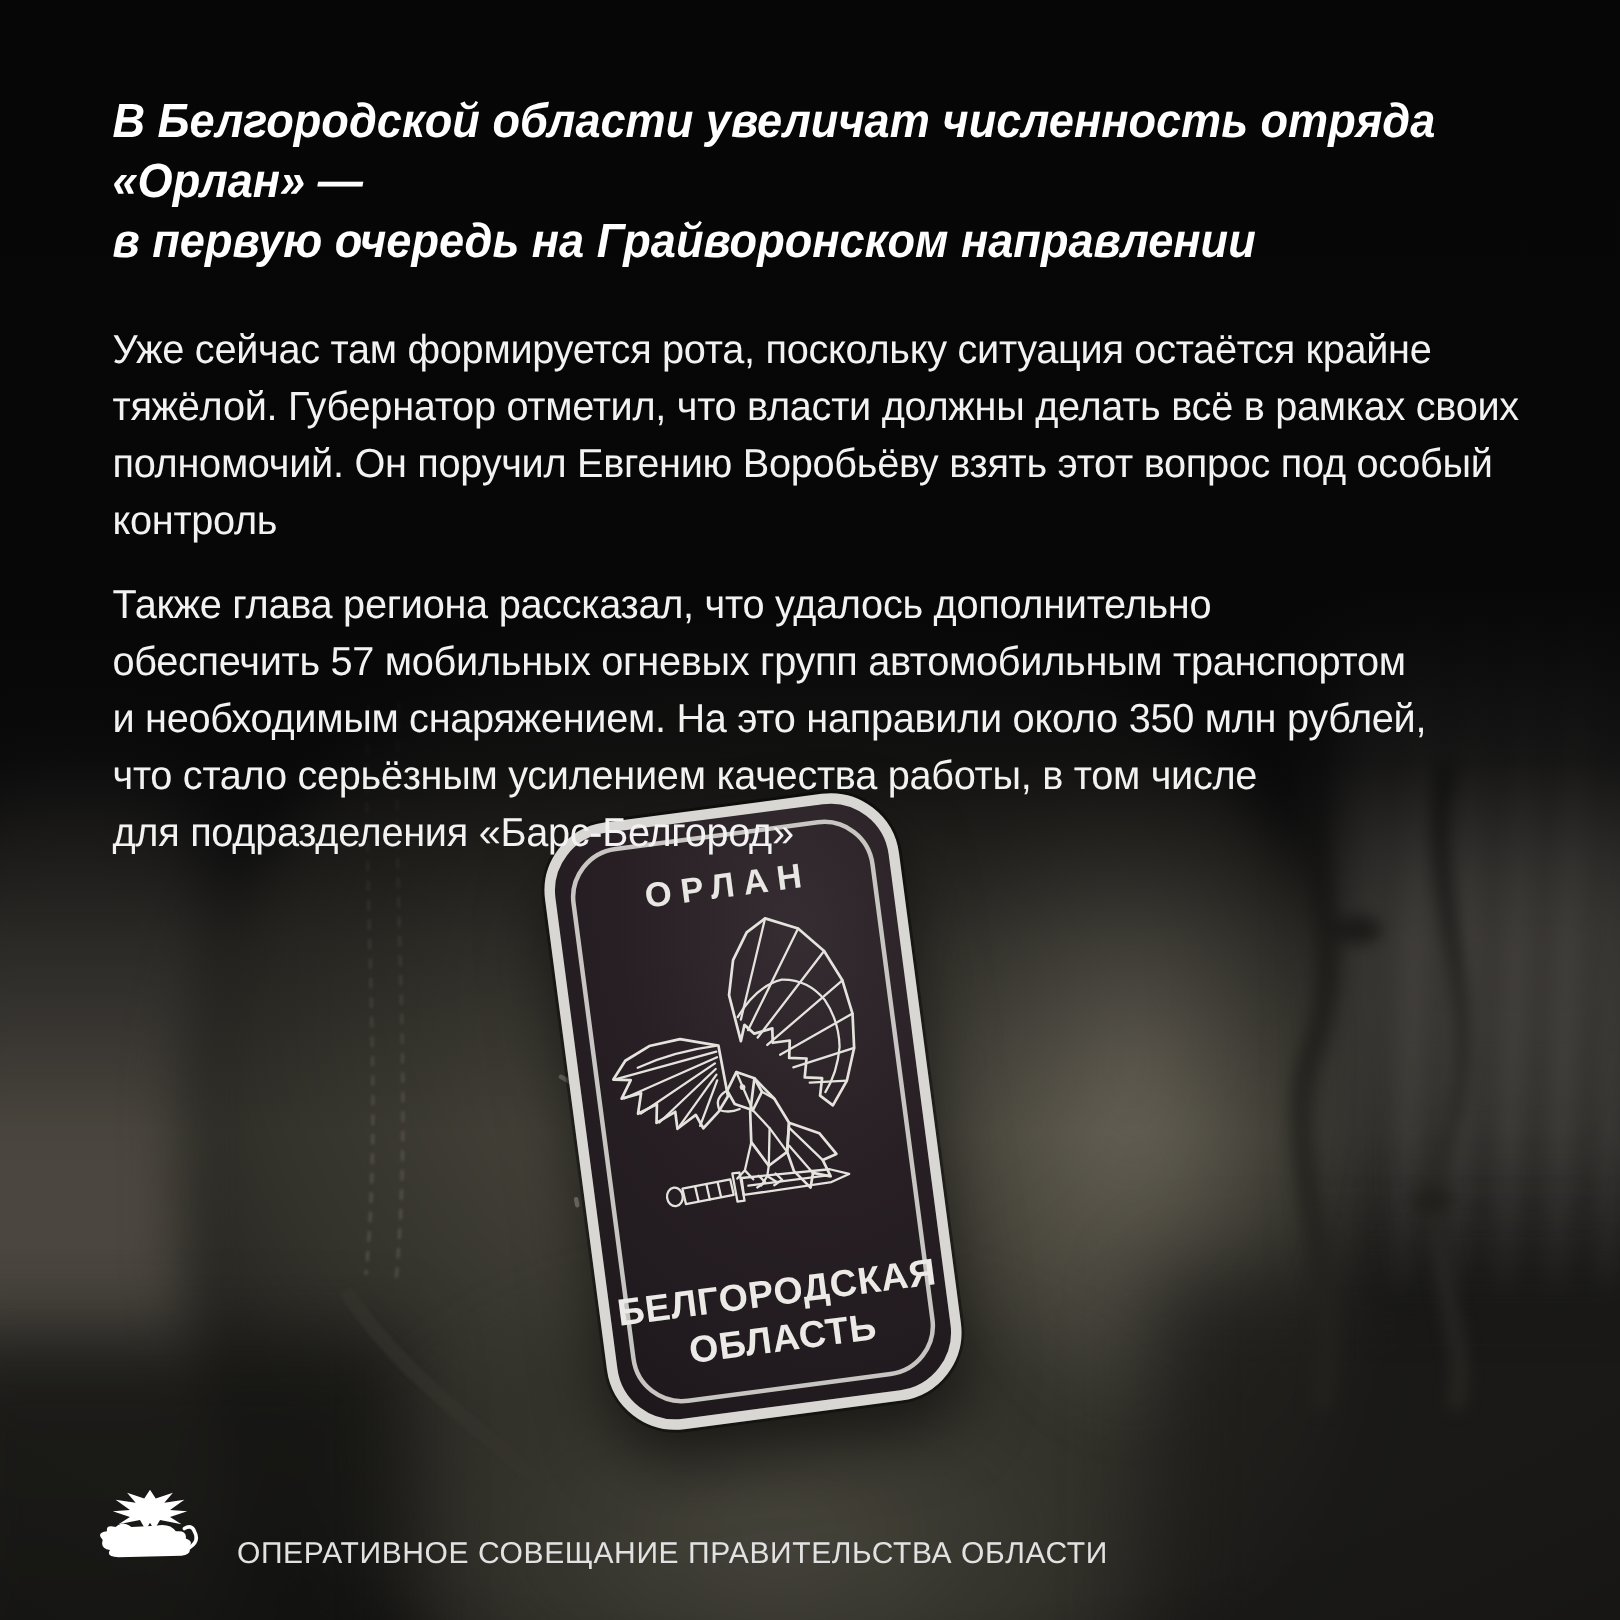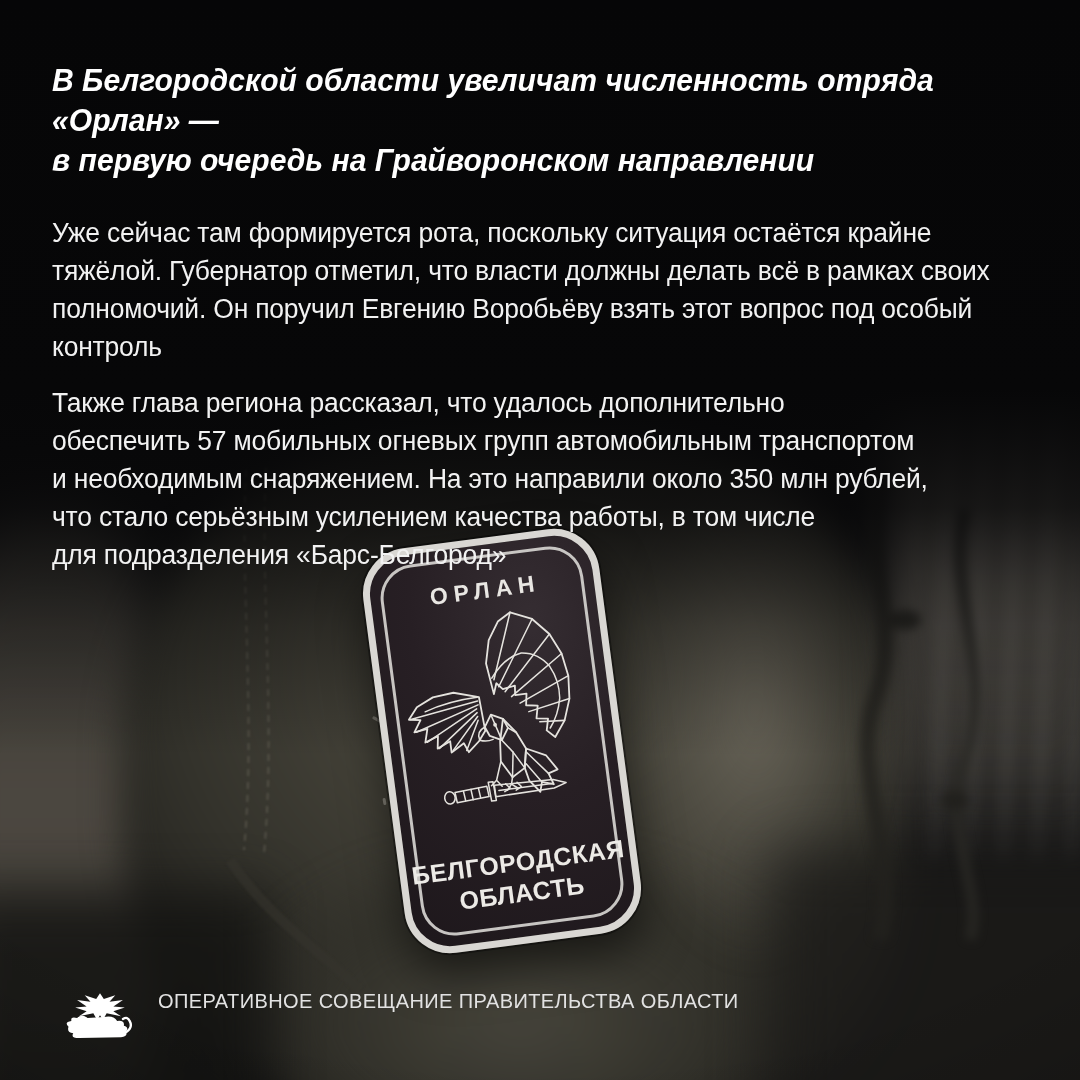--- a/index.html
+++ b/index.html
@@ -50,33 +50,33 @@
     margin-top:32px;text-align:center;color:#e9e7e3;
     font-size:23px;font-weight:600;letter-spacing:6px;padding-left:6px;
   }
   .eagle-svg{display:block;margin:0 auto;margin-top:0px;}
   .patch-bottom-label{
     position:absolute;left:0;right:0;bottom:28px;text-align:center;
     color:#eceae6;font-weight:700;font-size:25px;line-height:31px;
     letter-spacing:.5px;white-space:pre-line;
   }
   
-  .textblock{position:absolute;left:52px;top:60px;right:30px;color:#f5f5f5;}
+  .textblock{position:absolute;left:75px;top:60px;right:30px;color:#f5f5f5;}
   .headline{
     margin:0 0 34px 0;color:#ffffff;font-style:italic;font-weight:700;
     font-size:32px;line-height:40px;white-space:pre-line;
     transform:scaleX(.94);transform-origin:left top;width:106%;
   }
   .para{
     margin:0 0 18px 0;font-weight:400;font-size:27px;line-height:38px;
     letter-spacing:-.2px;white-space:pre-line;color:#f2f2f2;
     transform:scaleX(.98);transform-origin:left top;width:102%;
   }
   
-  .footer{position:absolute;left:58px;top:990px;display:flex;align-items:flex-start;gap:16px;}
+  .footer{position:absolute;left:58px;top:990px;display:flex;align-items:flex-end;gap:16px;}
   .footer-label{color:#e2e2e2;font-size:20px;letter-spacing:.4px;white-space:nowrap;}
 </style>
 </head>
 <body>
 
 <div class="canvas">
 
   <div class="bg">
     <div class="layer ph-left-column"></div>
     <div class="layer ph-sleeve"></div>

